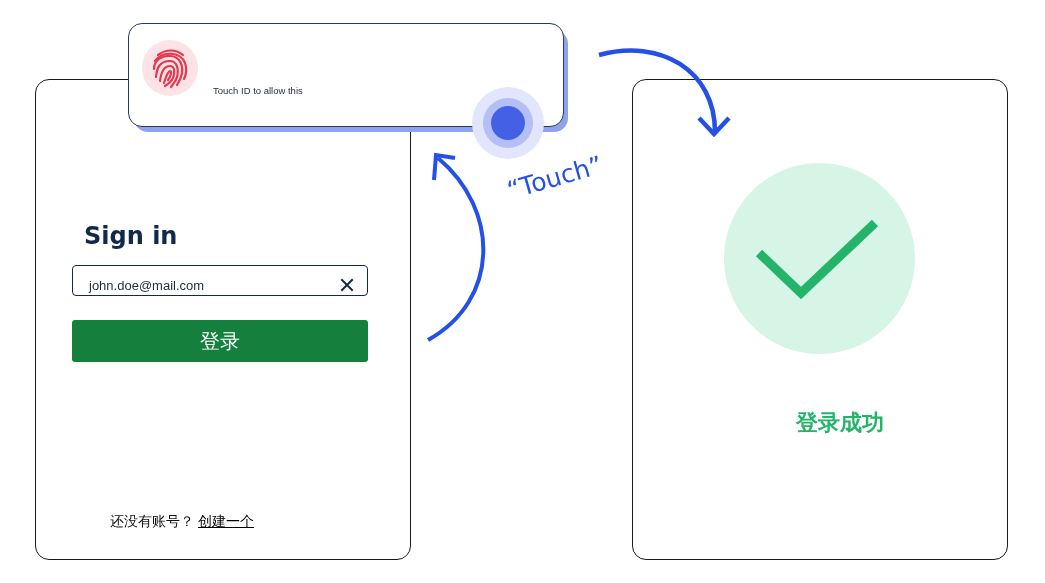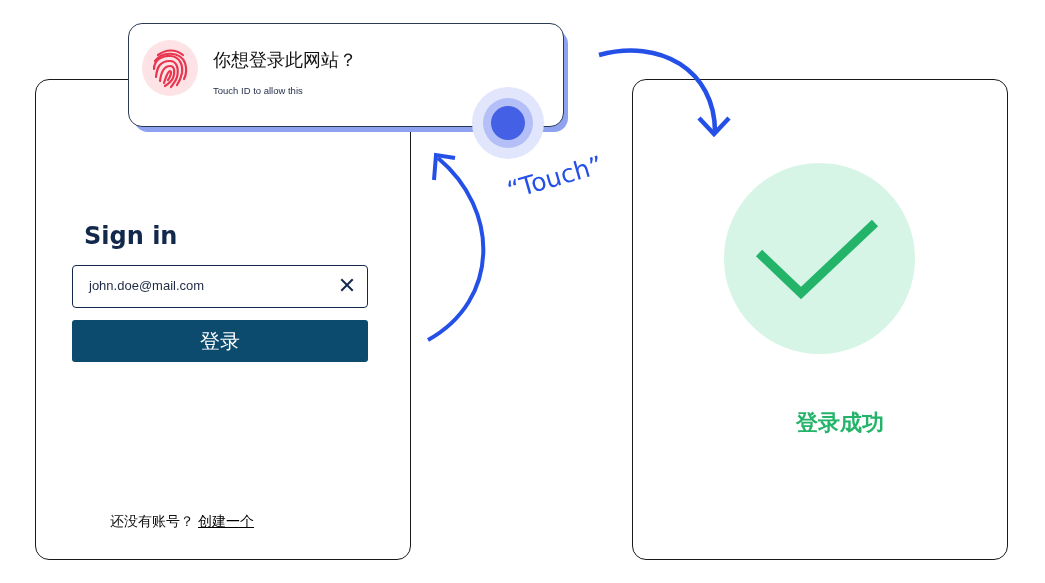--- a/index.html
+++ b/index.html
@@ -3,24 +3,24 @@
 <meta charset="utf-8">
 <style>
   html, body { margin: 0; padding: 0; background: #ffffff; }
   body { width: 1045px; height: 583px; position: relative; overflow: hidden;
          font-family: "DejaVu Sans", "Liberation Sans", sans-serif; }
   .card { position: absolute; border: 1.5px solid #1a1a1a; border-radius: 14px; background: #fff; box-sizing: border-box; }
   #login-card { left: 35px; top: 79px; width: 376px; height: 481px; }
   #success-card { left: 632px; top: 79px; width: 376px; height: 481px; }
 
   .title { position: absolute; left: 72px; top: 210px; font-size: 24px; font-weight: bold; color: #13294b; margin: 12px; }
-  .email-field { position: absolute; left: 72px; top: 265px; width: 296px; height: 43px; border: 1.5px solid #13294b; border-radius: 4px; box-sizing: border-box; background: #fff; }
+  .email-field { position: absolute; left: 72px; top: 265px; width: 296px; height: 31px; border: 1.5px solid #13294b; border-radius: 4px; box-sizing: border-box; background: #fff; }
   .email-field .val { position: absolute; left: 16px; top: 12px; font-size: 13px; color: #1f2a44; font-family: "Liberation Sans", sans-serif; }
   .email-field .clear { position: absolute; right: 12px; top: 10px; width: 16px; height: 18px; cursor: pointer; }
-  .submit { position: absolute; left: 72px; top: 320px; width: 296px; height: 42px; background: #0c4a6e; border: none; border-radius: 3px; color: #fff; font-size: 20px; font-family: "DejaVu Sans", sans-serif; padding: 0; cursor: pointer; }
+  .submit { position: absolute; left: 72px; top: 320px; width: 296px; height: 42px; background: #15803d; border: none; border-radius: 3px; color: #fff; font-size: 20px; font-family: "DejaVu Sans", sans-serif; padding: 0; cursor: pointer; }
   .footer-text { position: absolute; left: 110px; top: 513px; font-size: 14px; color: #111; }
   .footer-text a { color: #000000; text-decoration: underline; margin-left: 4px; cursor: pointer; }
 
   .dialog-shadow { position: absolute; left: 134px; top: 30px; width: 434px; height: 102px; background: #8ea2f0; border-radius: 14px; }
   .dialog { position: absolute; left: 128px; top: 23px; width: 436px; height: 104px; background: #fff; border: 1.5px solid #2a3a55; border-radius: 14px; box-sizing: border-box; }
   .fp-bg { position: absolute; left: 13px; top: 16px; width: 56px; height: 56px; border-radius: 50%; background: #fde3e6; }
   .fp-bg svg { position: absolute; left: 8px; top: 7px; }
   .dlg-title { position: absolute; left: 84px; top: 24px; font-size: 18px; color: #111; }
   .dlg-sub { position: absolute; left: 84px; top: 61px; font-size: 9.5px; color: #1f2a44; font-family: "Liberation Sans", sans-serif; }
 
@@ -80,21 +80,20 @@
       <g stroke="#e8364f" stroke-width="2.2" fill="none" stroke-linecap="round">
         <path d="M8 8 C 16 2, 26 2, 33 8"></path>
         <path d="M5 14 C 12 4, 30 4, 35 16 C 37 22, 36 28, 34 32"></path>
         <path d="M4 22 C 4 12, 14 8, 21 9 C 30 10, 33 18, 32 26 C 31 31, 29 35, 27 38"></path>
         <path d="M6 30 C 7 20, 10 14, 20 14 C 27 14, 29 22, 27 30 C 26 34, 23 37, 21 40"></path>
         <path d="M10 34 C 11 26, 13 19, 20 19 C 25 19, 25 26, 23 31 C 21 35, 18 37, 15 39"></path>
         <path d="M14 36 C 16 30, 17 25, 20 24 C 22 24, 21 29, 18 33"></path>
       </g>
     </svg>
   </div>
-  <div class="dlg-title">你想登录此网站？</div>
   <div class="dlg-sub">Touch ID to allow this</div>
 </div>
 
 <div class="touch-ring-outer"></div>
 <div class="touch-ring-mid"></div>
 <div class="touch-dot"></div>
 
 <div class="touch-label">“Touch”</div>
 
 </body></html>

